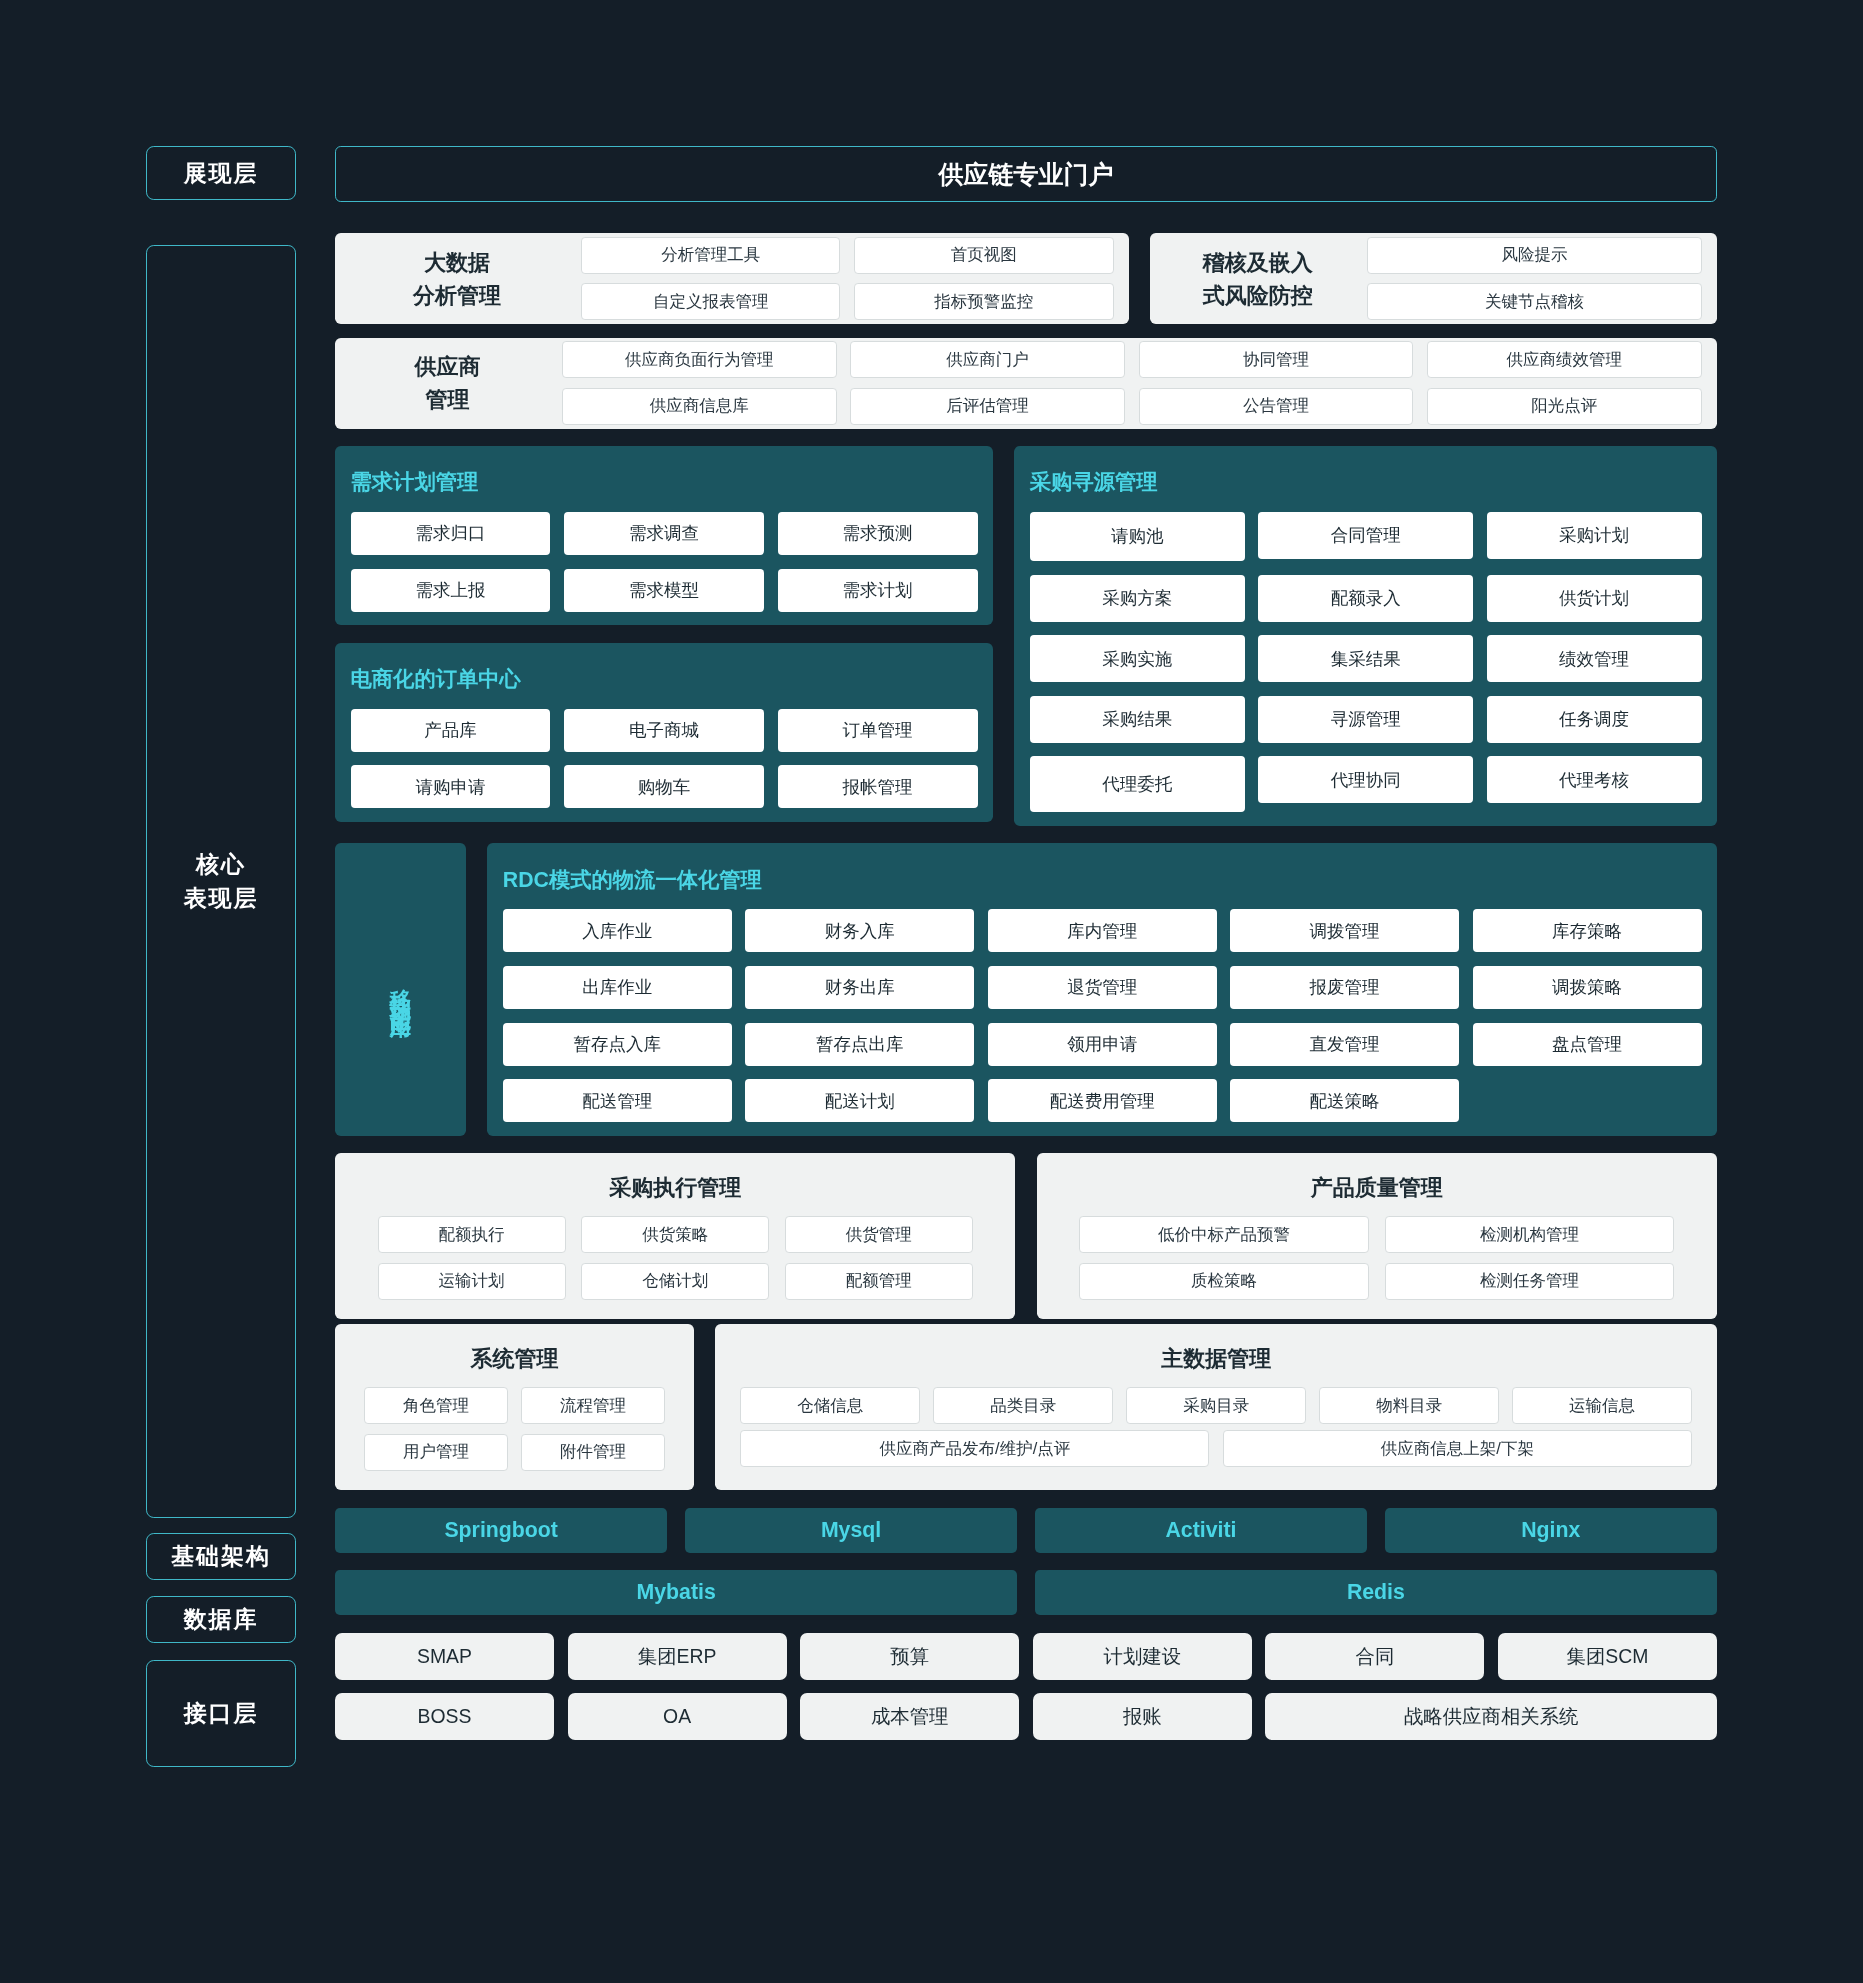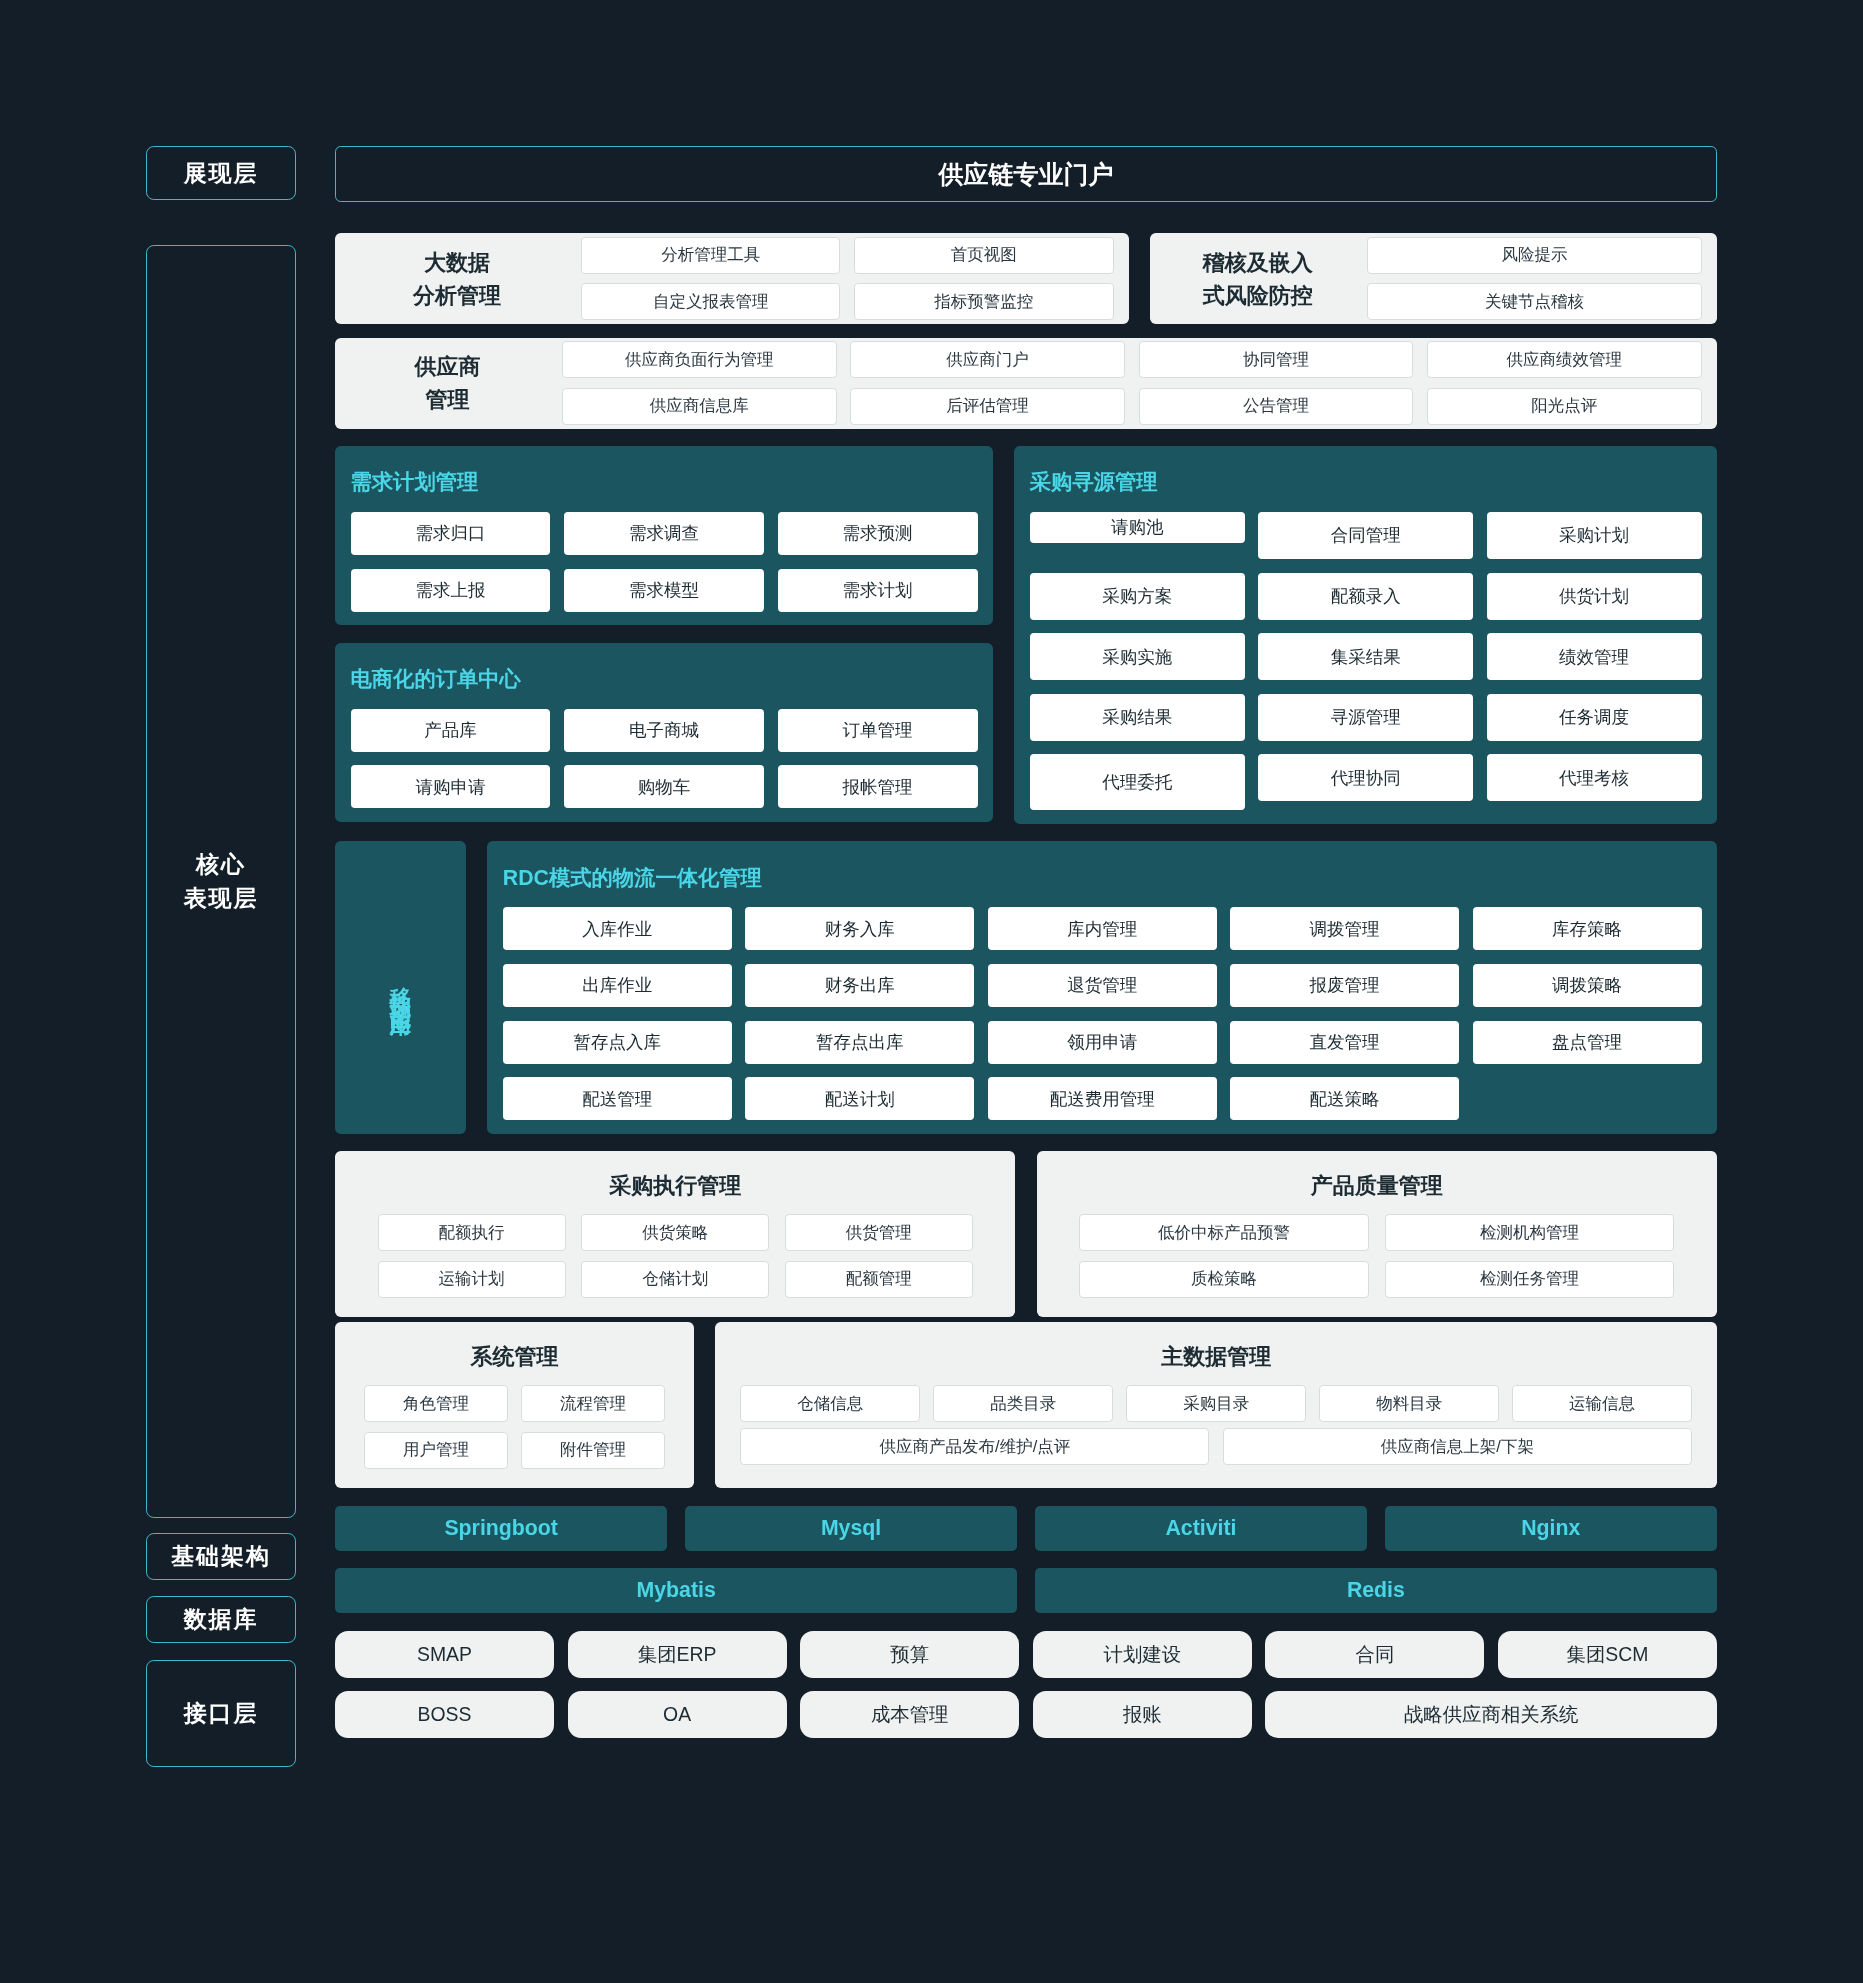--- a/index.html
+++ b/index.html
@@ -224,21 +224,21 @@
     font-weight: bold;
   }
   .api-grid {
     display: grid;
     grid-template-columns: repeat(6, 1fr);
     gap: 13.6px;
     margin-top: 17.5px;
   }
   .api-chip {
     background: #f0f2f2;
-    border-radius: 13px;
+    border-radius: 7px;
     height: 47px;
     display: flex;
     align-items: center;
     justify-content: center;
     color: #1d2b33;
     font-size: 19.4px;
   }
   .api-span2 { grid-column: span 2; }
 </style>
 </head>
@@ -327,21 +327,21 @@
               <div class="chip-on-dark">订单管理</div>
               <div class="chip-on-dark">请购申请</div>
               <div class="chip-on-dark">购物车</div>
               <div class="chip-on-dark">报帐管理</div>
             </div>
           </div>
         </div>
         <div class="mid-right panel-dark">
           <div class="panel-title-dark">采购寻源管理</div>
           <div class="g3">
-            <div class="chip-on-dark" style="height:31px">请购池</div>
+            <div class="chip-on-dark" style="height:49px">请购池</div>
             <div class="chip-on-dark" style="height:47px">合同管理</div>
             <div class="chip-on-dark" style="height:47px">采购计划</div>
             <div class="chip-on-dark" style="height:47px">采购方案</div>
             <div class="chip-on-dark" style="height:47px">配额录入</div>
             <div class="chip-on-dark" style="height:47px">供货计划</div>
             <div class="chip-on-dark" style="height:47px">采购实施</div>
             <div class="chip-on-dark" style="height:47px">集采结果</div>
             <div class="chip-on-dark" style="height:47px">绩效管理</div>
             <div class="chip-on-dark" style="height:47px">采购结果</div>
             <div class="chip-on-dark" style="height:47px">寻源管理</div>

